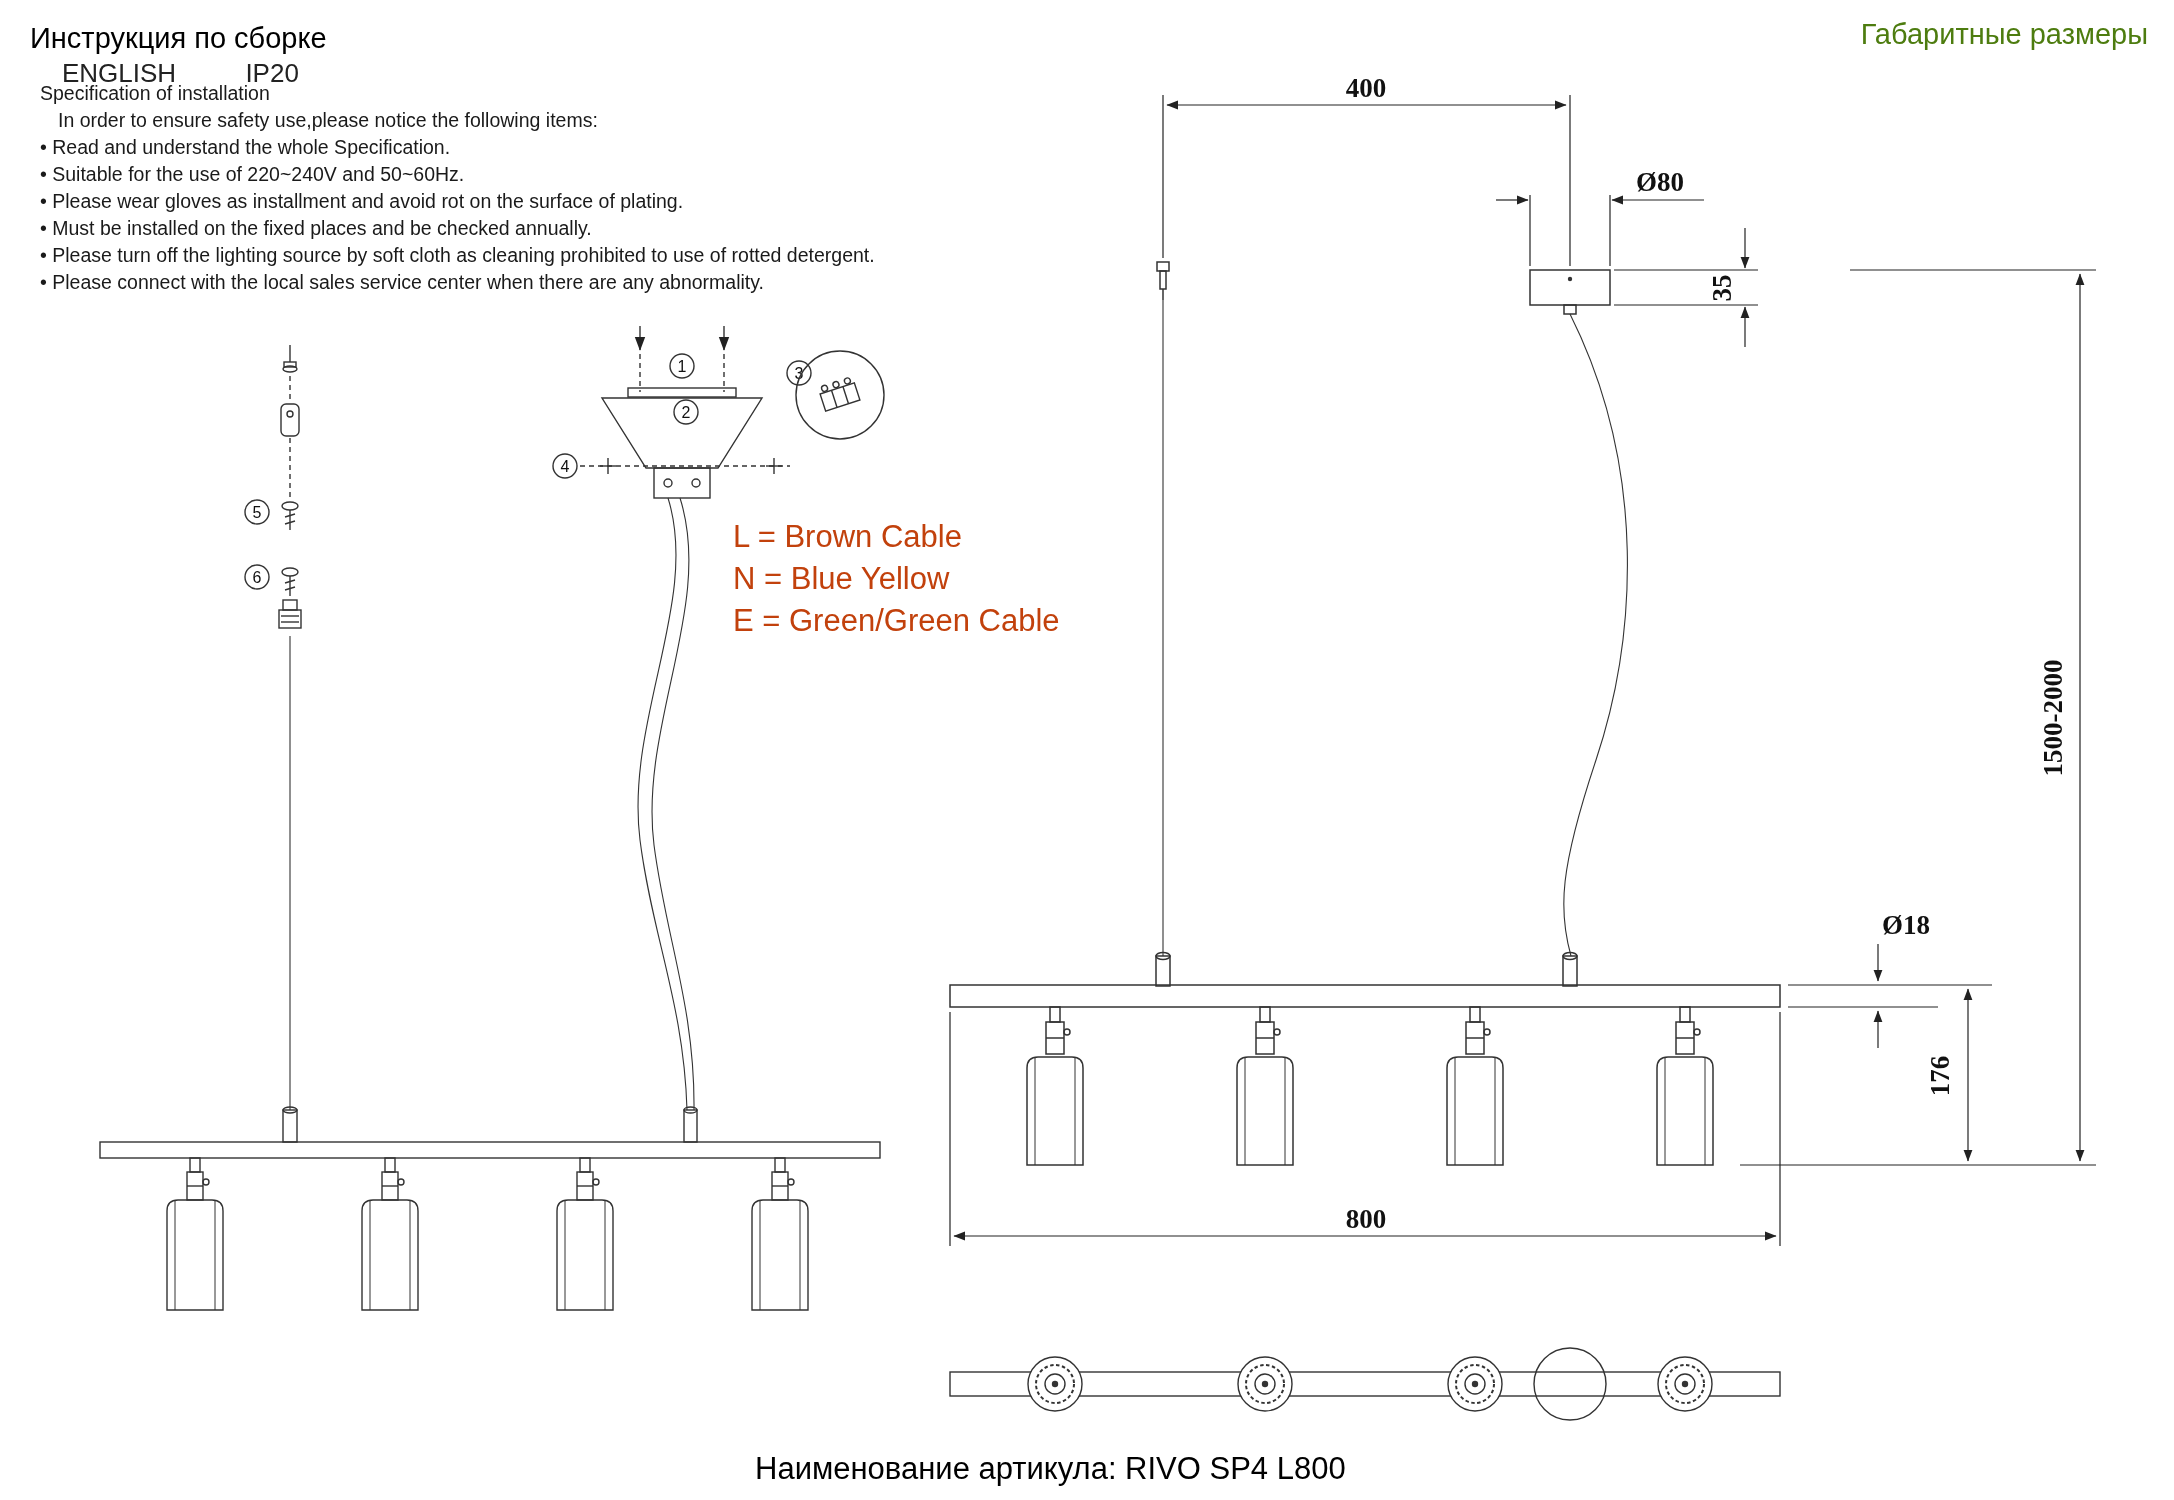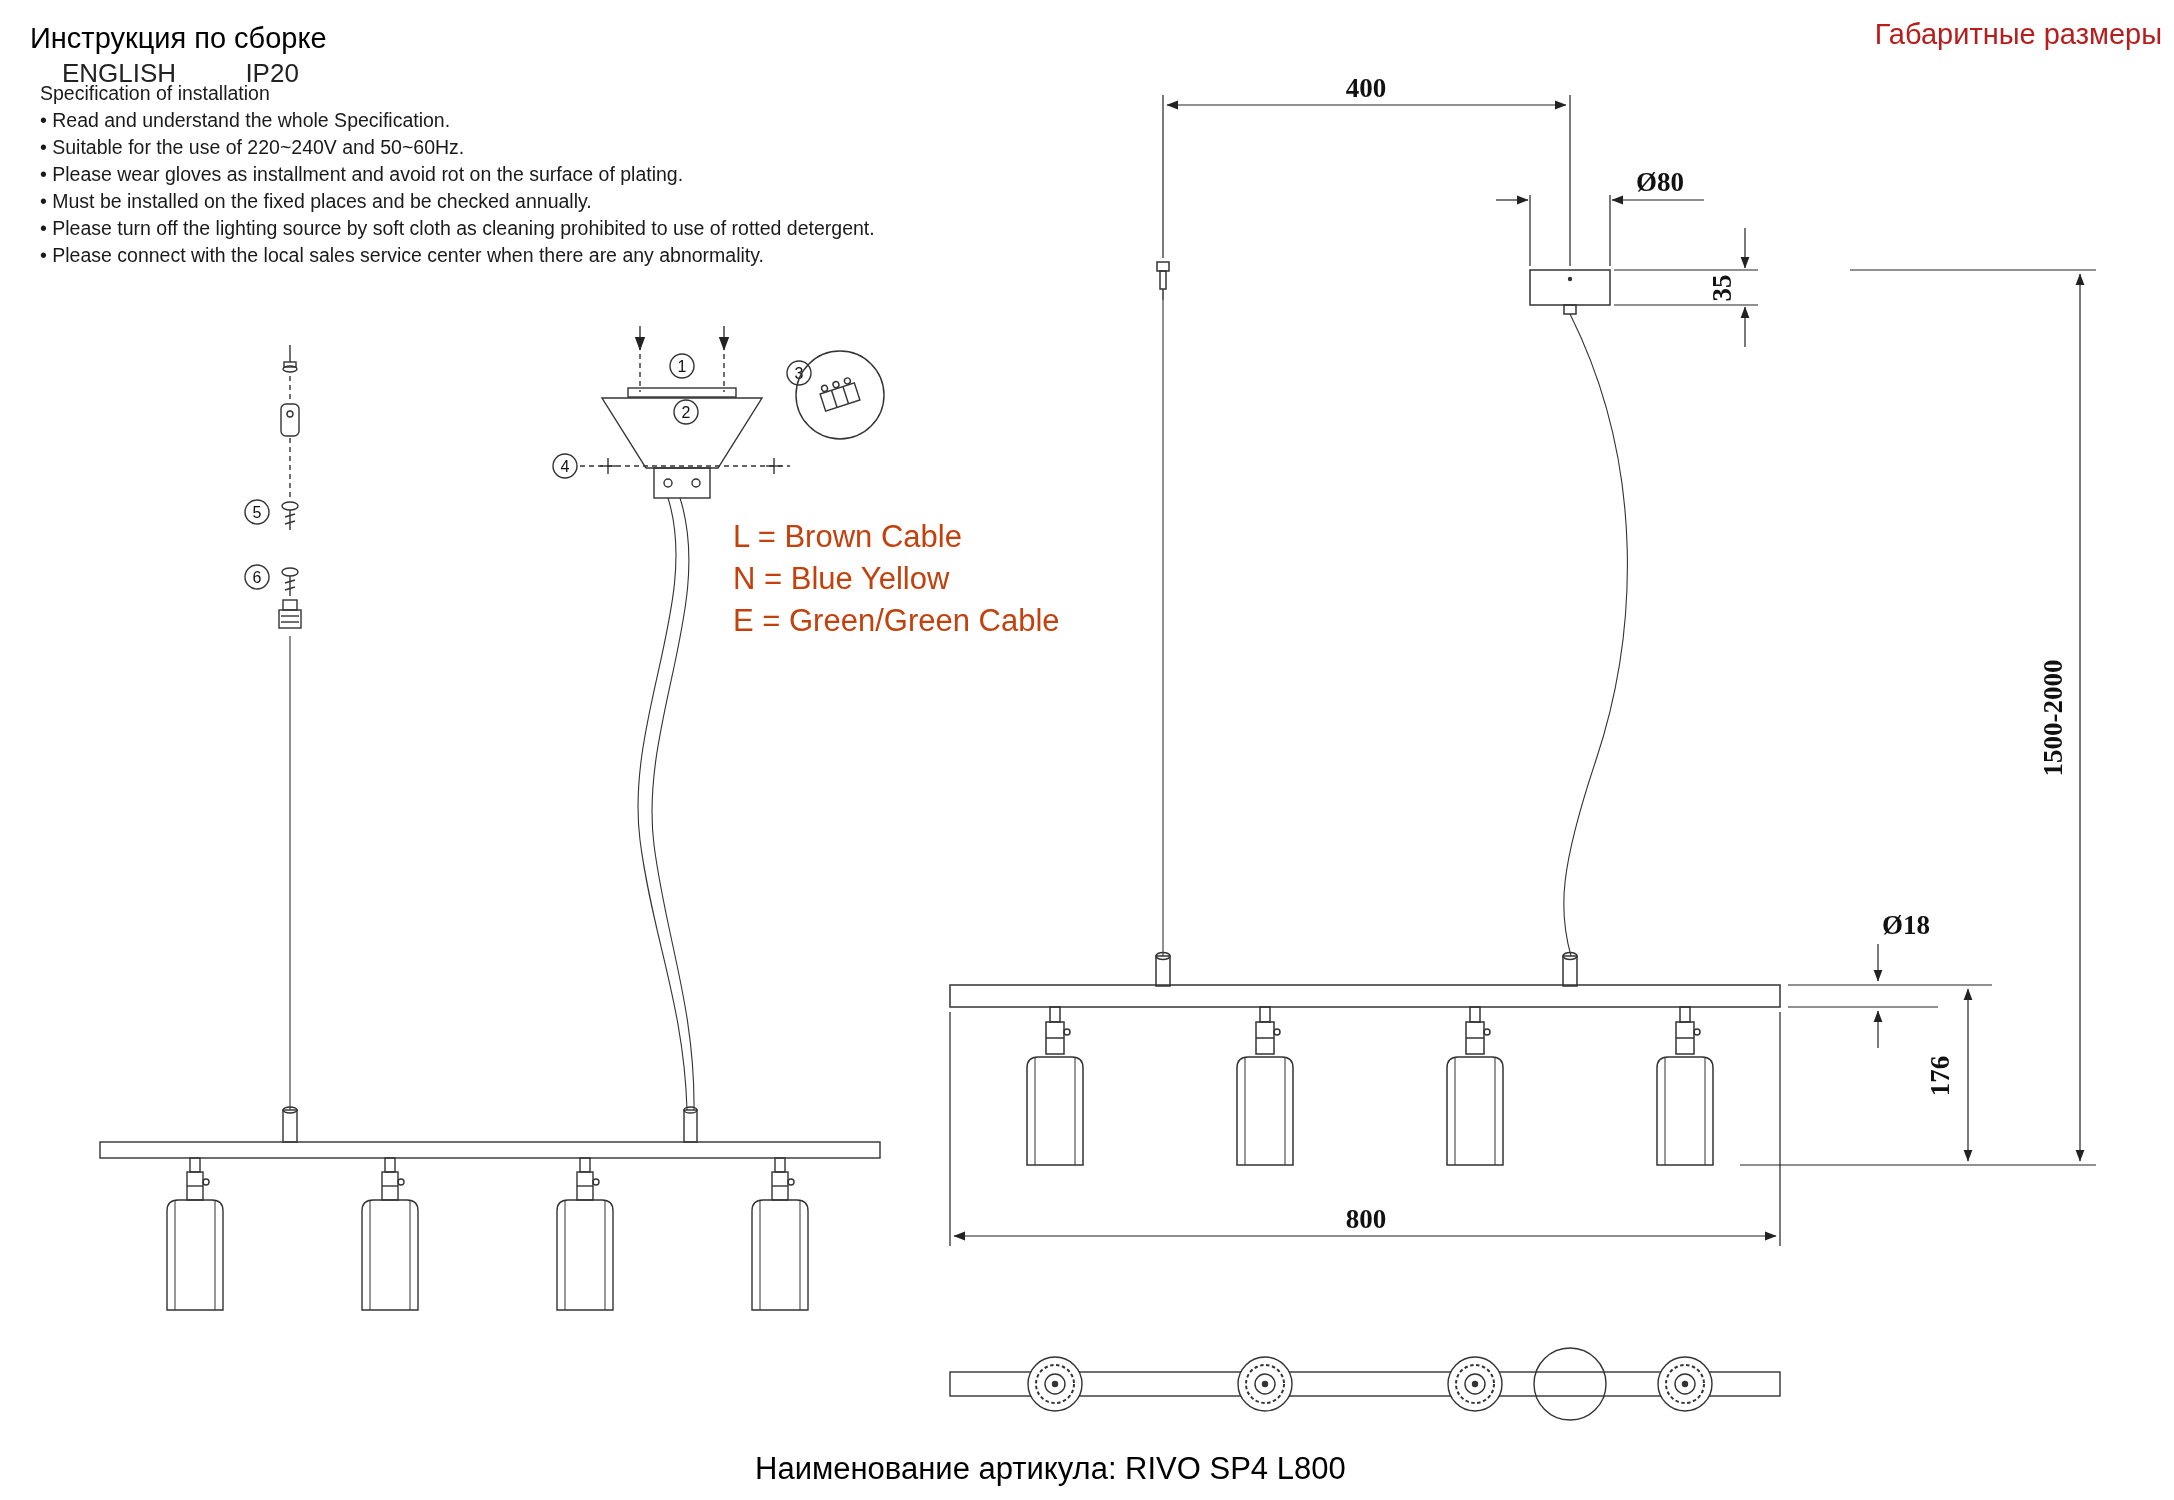--- a/index.html
+++ b/index.html
@@ -2,21 +2,21 @@
 <html><head>
 <meta charset="utf-8">
 <style>
   html,body{margin:0;padding:0;background:#fff;}
   .page{position:relative;width:2174px;height:1500px;background:#fff;overflow:hidden;
         font-family:"Liberation Sans",sans-serif;color:#111;}
   .art{position:absolute;left:0;top:0;}
   .title-left{position:absolute;left:30px;top:22px;font-size:29px;color:#000;}
   .subtitle-left{position:absolute;left:62px;top:58px;font-size:26px;color:#222;}
   .subtitle-left .ip{margin-left:62px;}
-  .title-right{position:absolute;right:12px;top:18px;font-size:29px;color:#b91c1c;margin-left:36px;}
+  .title-right{position:absolute;right:26px;top:18px;font-size:29px;color:#4d7c0f;margin-left:36px;}
   .spec{position:absolute;left:40px;top:80px;width:890px;font-size:19.5px;line-height:27px;color:#1a1a1a;}
   .spec-title{text-align:left;}
   .spec-intro{padding-left:18px;white-space:nowrap;}
   .spec-line{white-space:nowrap;}
   .legend{position:absolute;left:733px;top:516px;font-size:31px;line-height:42px;color:#c2410c;}
   .legend-line{white-space:pre;}
   .caption{position:absolute;left:755px;top:1428px;font-size:31px;color:#000;white-space:nowrap;margin-top:23px;}
 </style>
 </head>
 <body>
@@ -299,20 +299,21 @@
 
   <div class="title-left">Инструкция по сборке</div>
   <div class="subtitle-left">
     <span>ENGLISH</span>
     <span class="ip">IP20</span>
   </div>
   <div class="title-right">Габаритные размеры</div>
 
   <div class="spec">
     <div class="spec-title">Specification of installation</div>
+    <div class="spec-intro">In order to ensure safety use,please notice the following items:</div>
     <div class="spec-line">• Read and understand the whole Specification.</div>
     <div class="spec-line">• Suitable for the use of 220~240V and 50~60Hz.</div>
     <div class="spec-line">• Please wear gloves as installment and avoid rot on the surface of plating.</div>
     <div class="spec-line">• Must be installed on the fixed places and be checked annually.</div>
     <div class="spec-line">• Please turn off the lighting source by soft cloth as cleaning prohibited to use of rotted detergent.</div>
     <div class="spec-line">• Please connect with the local sales service center when there are any abnormality.</div>
   </div>
 
   <div class="legend">
     <div class="legend-line">L = Brown Cable</div>

